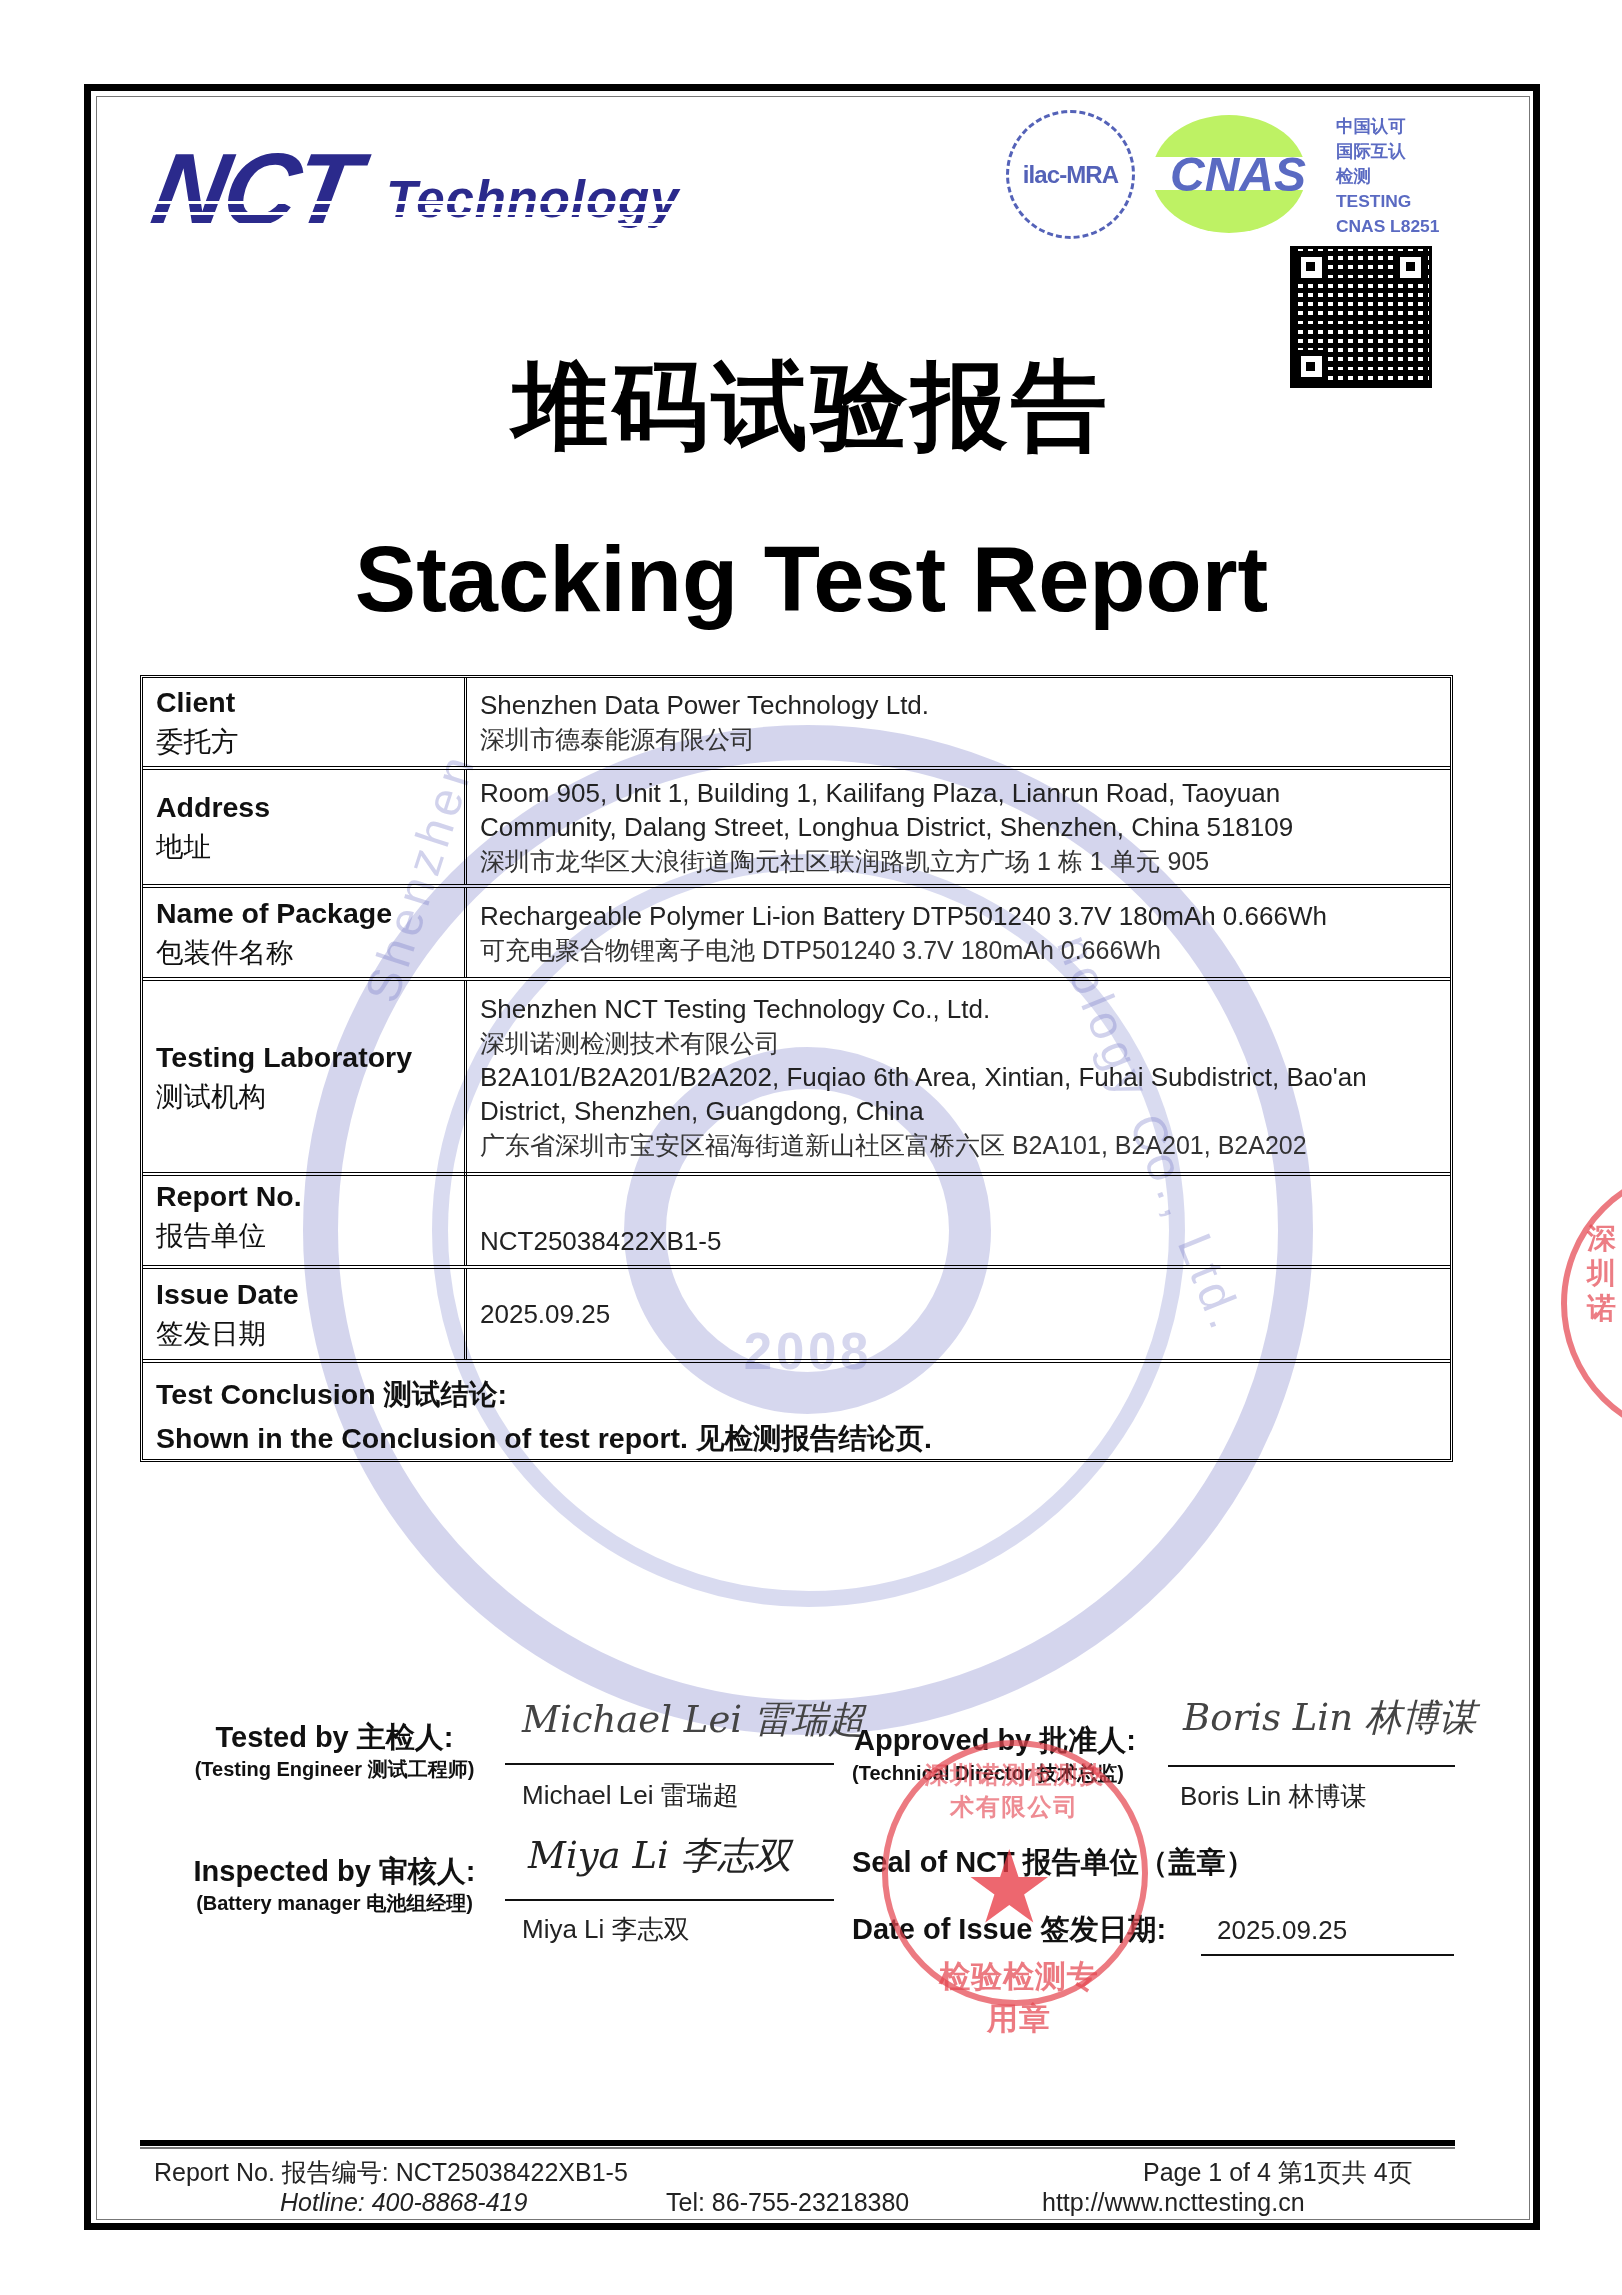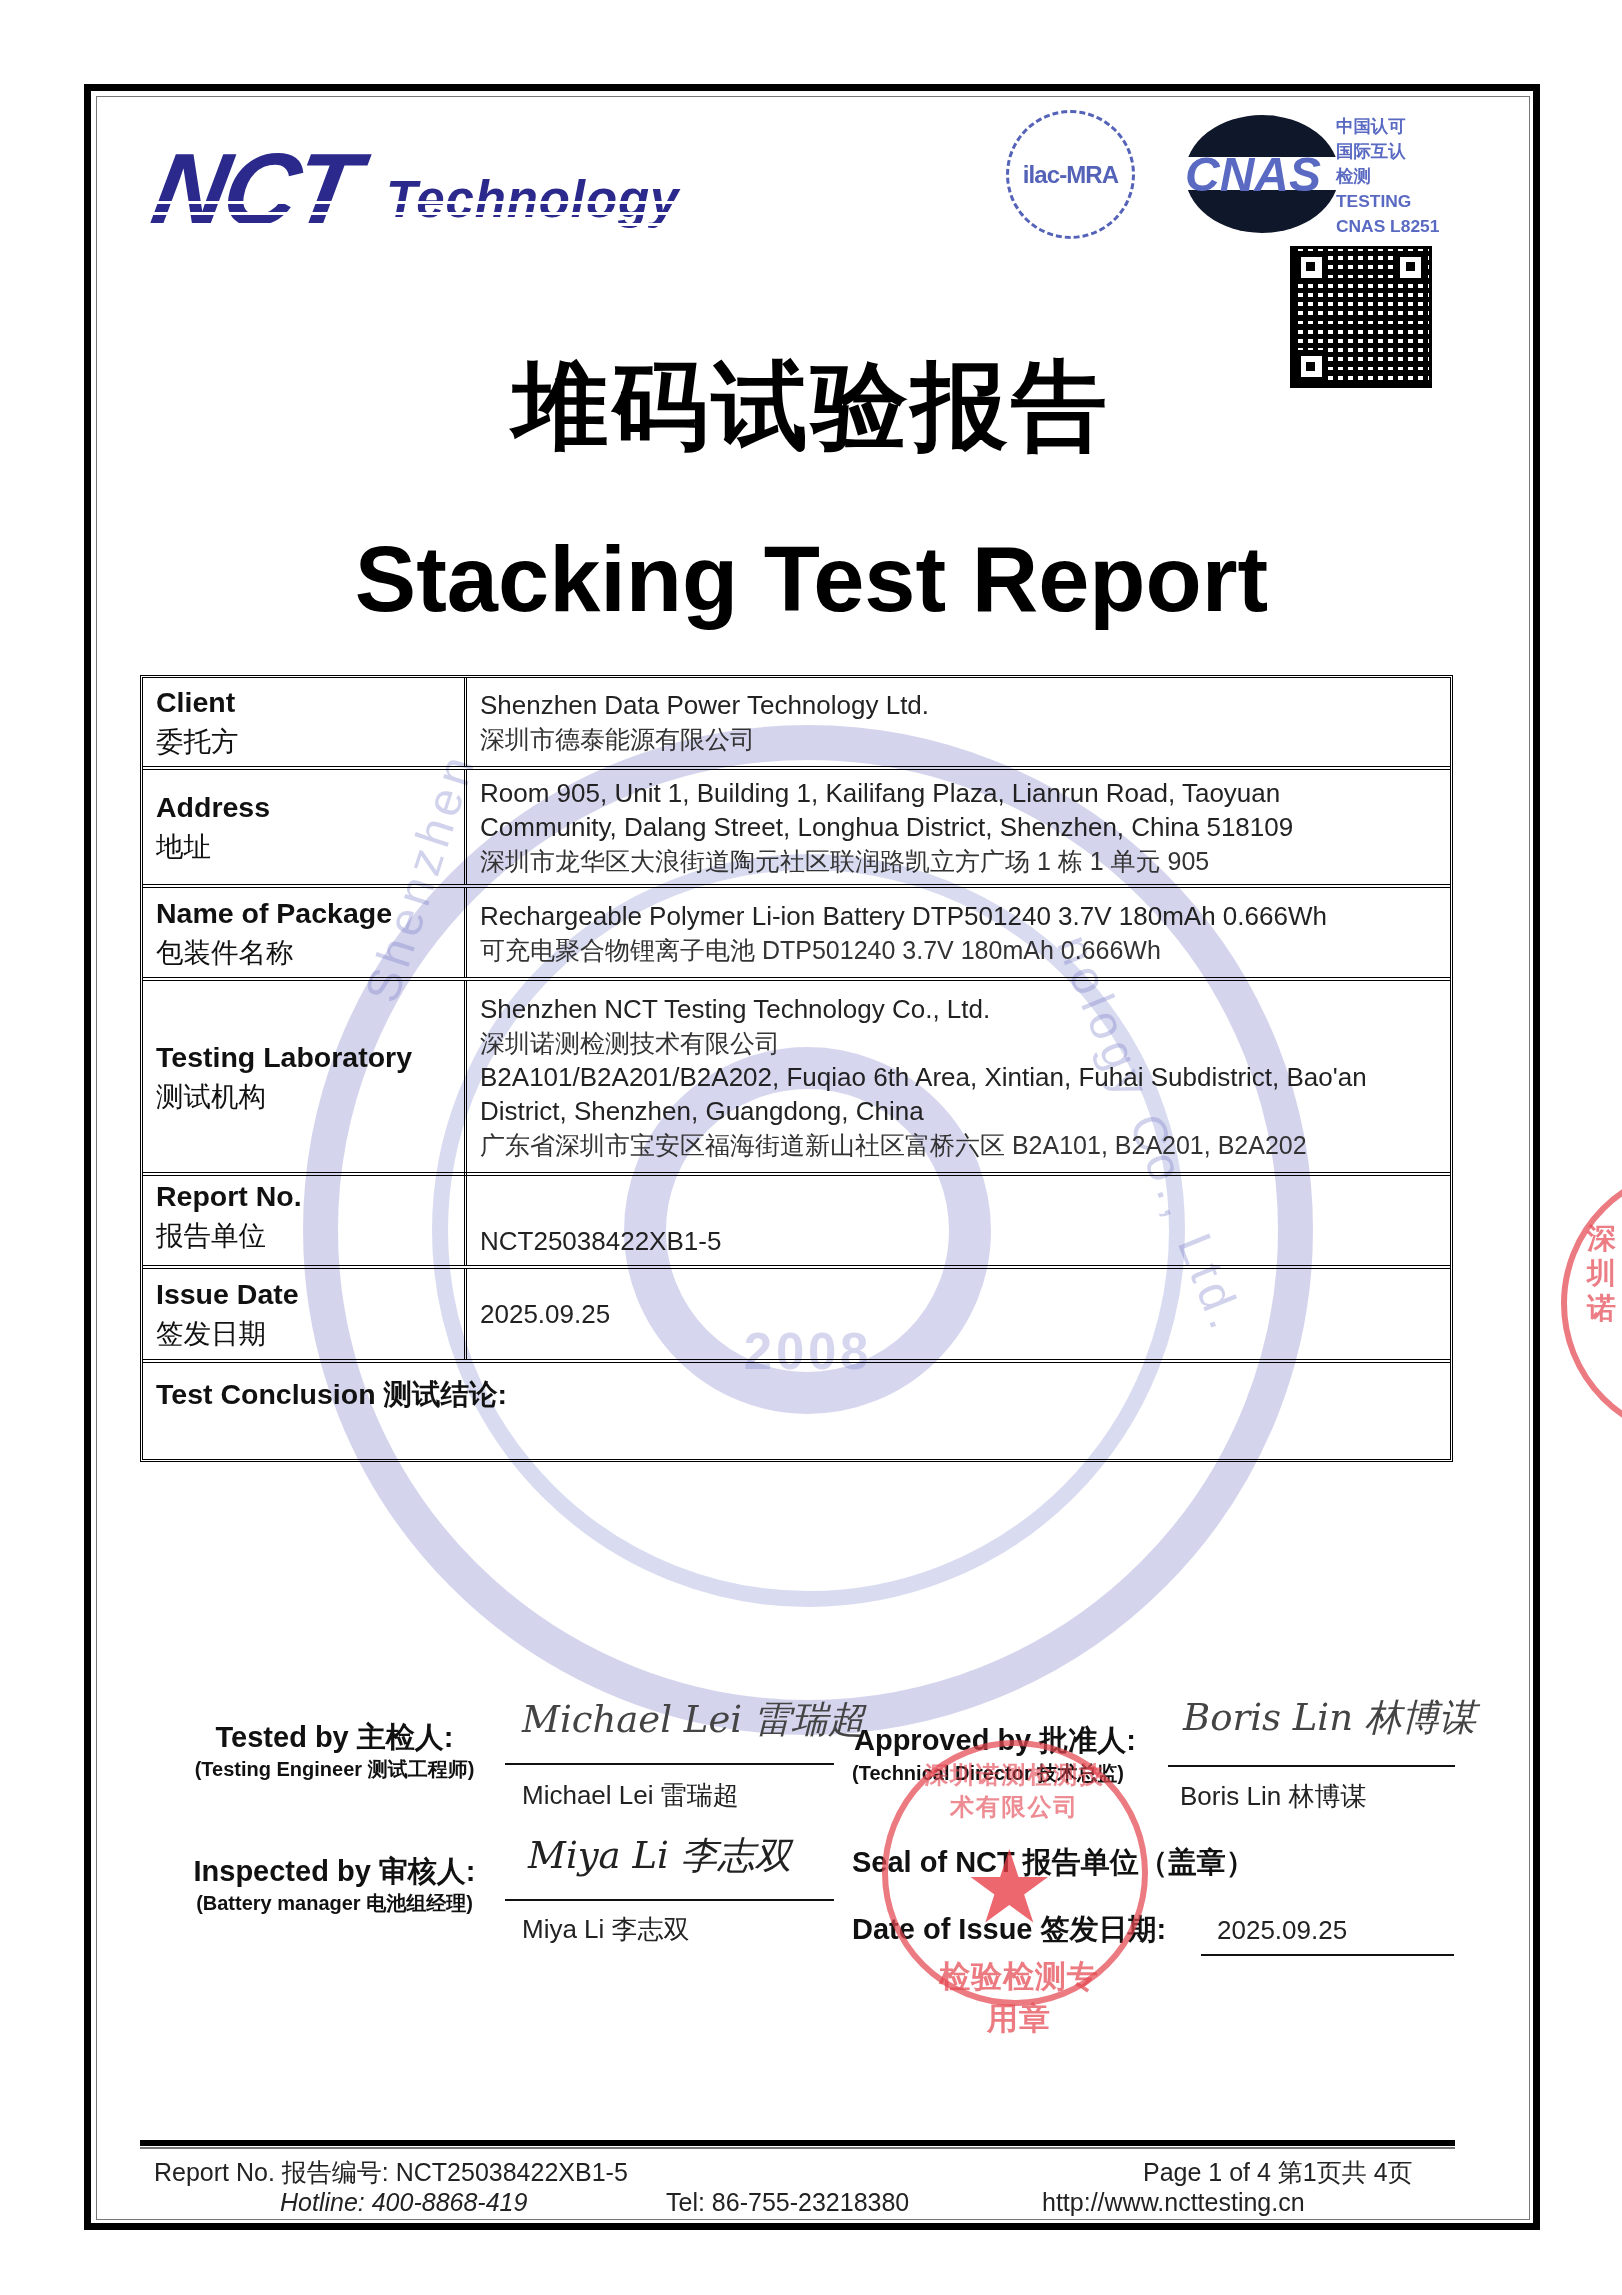--- a/index.html
+++ b/index.html
@@ -71,23 +71,23 @@
       pointer-events: none;
     }
 
     .ilac-logo {
       position: absolute; left: 1006px; top: 110px; width: 129px; height: 129px;
       border-radius: 50%; border: 3.7px dashed #5462b8;
       display: flex; align-items: center; justify-content: center;
     }
     .ilac-logo span { font-size: 24px; font-weight: bold; color: #5462b8; letter-spacing: -0.9px; }
     .cnas-logo {
-      position: absolute; left: 1185px; top: 115px; width: 154px; height: 118px;
-      border-radius: 50%; background: #0f172a;
-      display: flex; align-items: center; justify-content: flex-start;
+      position: absolute; left: 1152px; top: 115px; width: 154px; height: 118px;
+      border-radius: 50%; background: #bef264;
+      display: flex; align-items: center; justify-content: flex-end;
     }
     .cnas-logo::before {
       content: ""; position: absolute; left: -5.5px; right: -5.5px; top: 42px; height: 33px; background: #fff;
     }
     .cnas-logo span { position: relative; font-size: 48px; font-weight: bold; font-style: italic; color: #5a6ac2; z-index: 1; }
     .cnas-text {
       position: absolute; left: 1336px; top: 114px; width: 119px;
       font-size: 17.4px; font-weight: bold; color: #5a6ac2; line-height: 25px;
     }
     .qr-code {
@@ -281,20 +281,21 @@
     <div class="info-label">
       <div class="en">Issue Date</div>
       <div class="cn">签发日期</div>
     </div>
     <div class="info-value">2025.09.25</div>
   </div>
 
   <div class="info-row conclusion" style="height:96px;">
     <div style="display:flex;flex-direction:column;">
       <div>Test Conclusion 测试结论:</div>
+      <div>Shown in the Conclusion of test report. 见检测报告结论页.</div>
     </div>
   </div>
 </div>
 
 <div class="sig-label" style="left:174px;top:1719px;width:321px;">
   <div class="main">Tested by 主检人:</div>
   <div class="sub">(Testing Engineer 测试工程师)</div>
 </div>
 <div class="sig-hand" style="left:522px;top:1701px;">Michael Lei 雷瑞超</div>
 <div class="sig-line" style="left:505px;top:1763px;width:329px;"></div>

